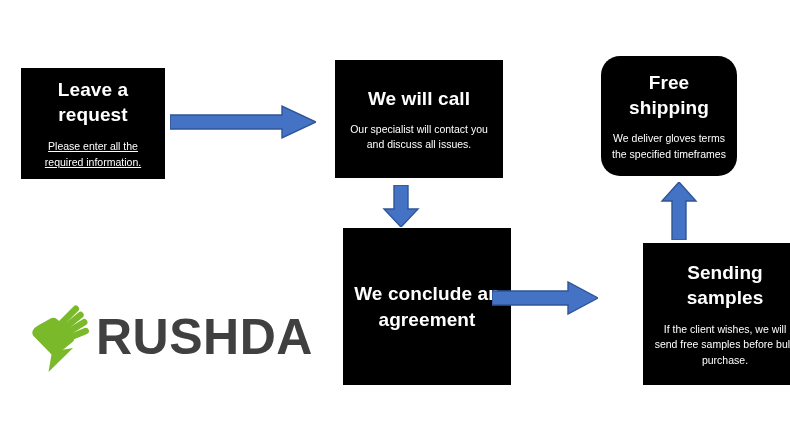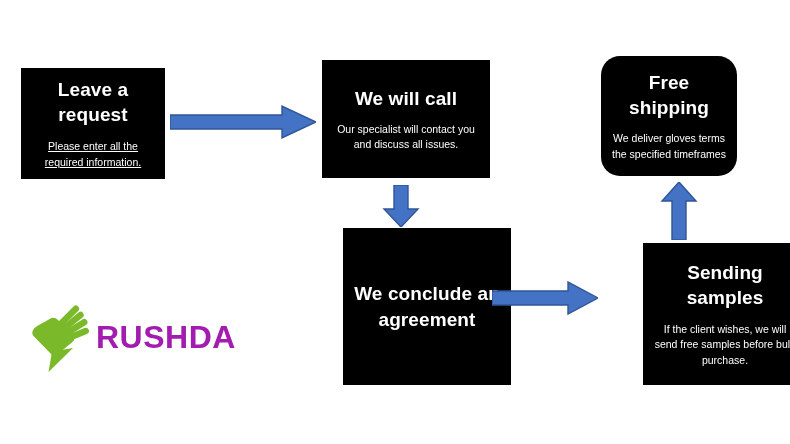--- a/index.html
+++ b/index.html
@@ -47,21 +47,21 @@
     margin: 0;
     color: #ffffff;
     font-weight: normal;
   }
 
   
   #box-leave-request  { left: 21px;  top: 68px;  width: 144px; height: 111px; }
   #box-leave-request .step-title { font-size: 19px; }
   #box-leave-request .step-desc  { margin-top: 12px; text-decoration: underline; }
 
-  #box-we-will-call   { left: 322px; top: 60px;  width: 168px; height: 118px; }
+  #box-we-will-call   { left: 335px; top: 60px;  width: 168px; height: 118px; }
   #box-we-will-call .step-desc { margin-top: 11px; }
 
   #box-free-shipping  { left: 601px; top: 56px;  width: 136px; height: 120px; border-radius: 19px; }
   #box-free-shipping .step-desc { margin-top: 11px; }
 
   #box-agreement      { left: 322px; top: 228px; width: 168px; height: 157px; margin-left: 21px; }
   #box-agreement .step-desc { margin-top: 13px; }
 
   #box-sending-samples{ left: 601px; top: 243px; width: 164px; height: 142px; margin-left: 42px; }
   #box-sending-samples .step-desc { margin-top: 12px; }
@@ -84,23 +84,23 @@
     height: 74px;
     display: flex;
     align-items: center;
   }
   #logo-mark {
     width: 62px;
     height: 72px;
     flex: 0 0 auto;
   }
   #logo-wordmark {
-    font-size: 32px;
+    font-size: 50px;
     font-weight: bold;
-    color: #a21caf;
+    color: #404040;
     letter-spacing: 0.5px;
     margin-left: 6px;
     line-height: 1;
     white-space: nowrap;
   }
 </style>
 </head>
 <body>
 
 <div id="canvas">

